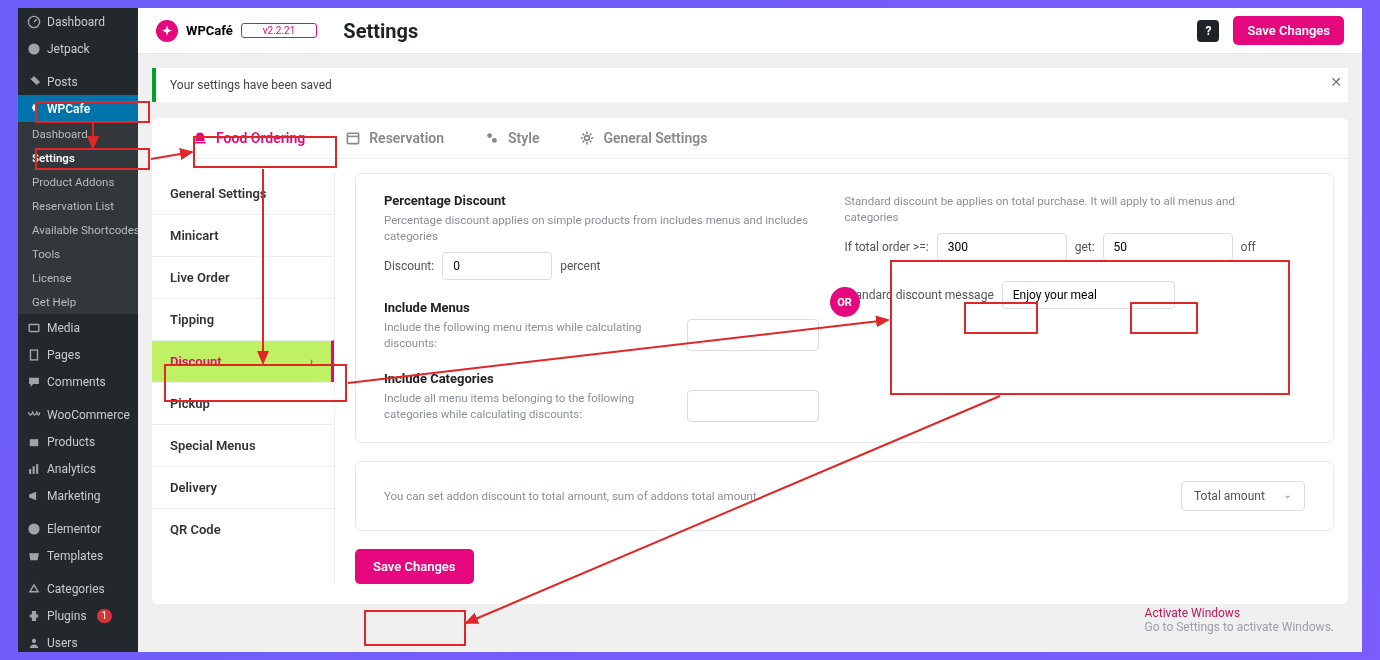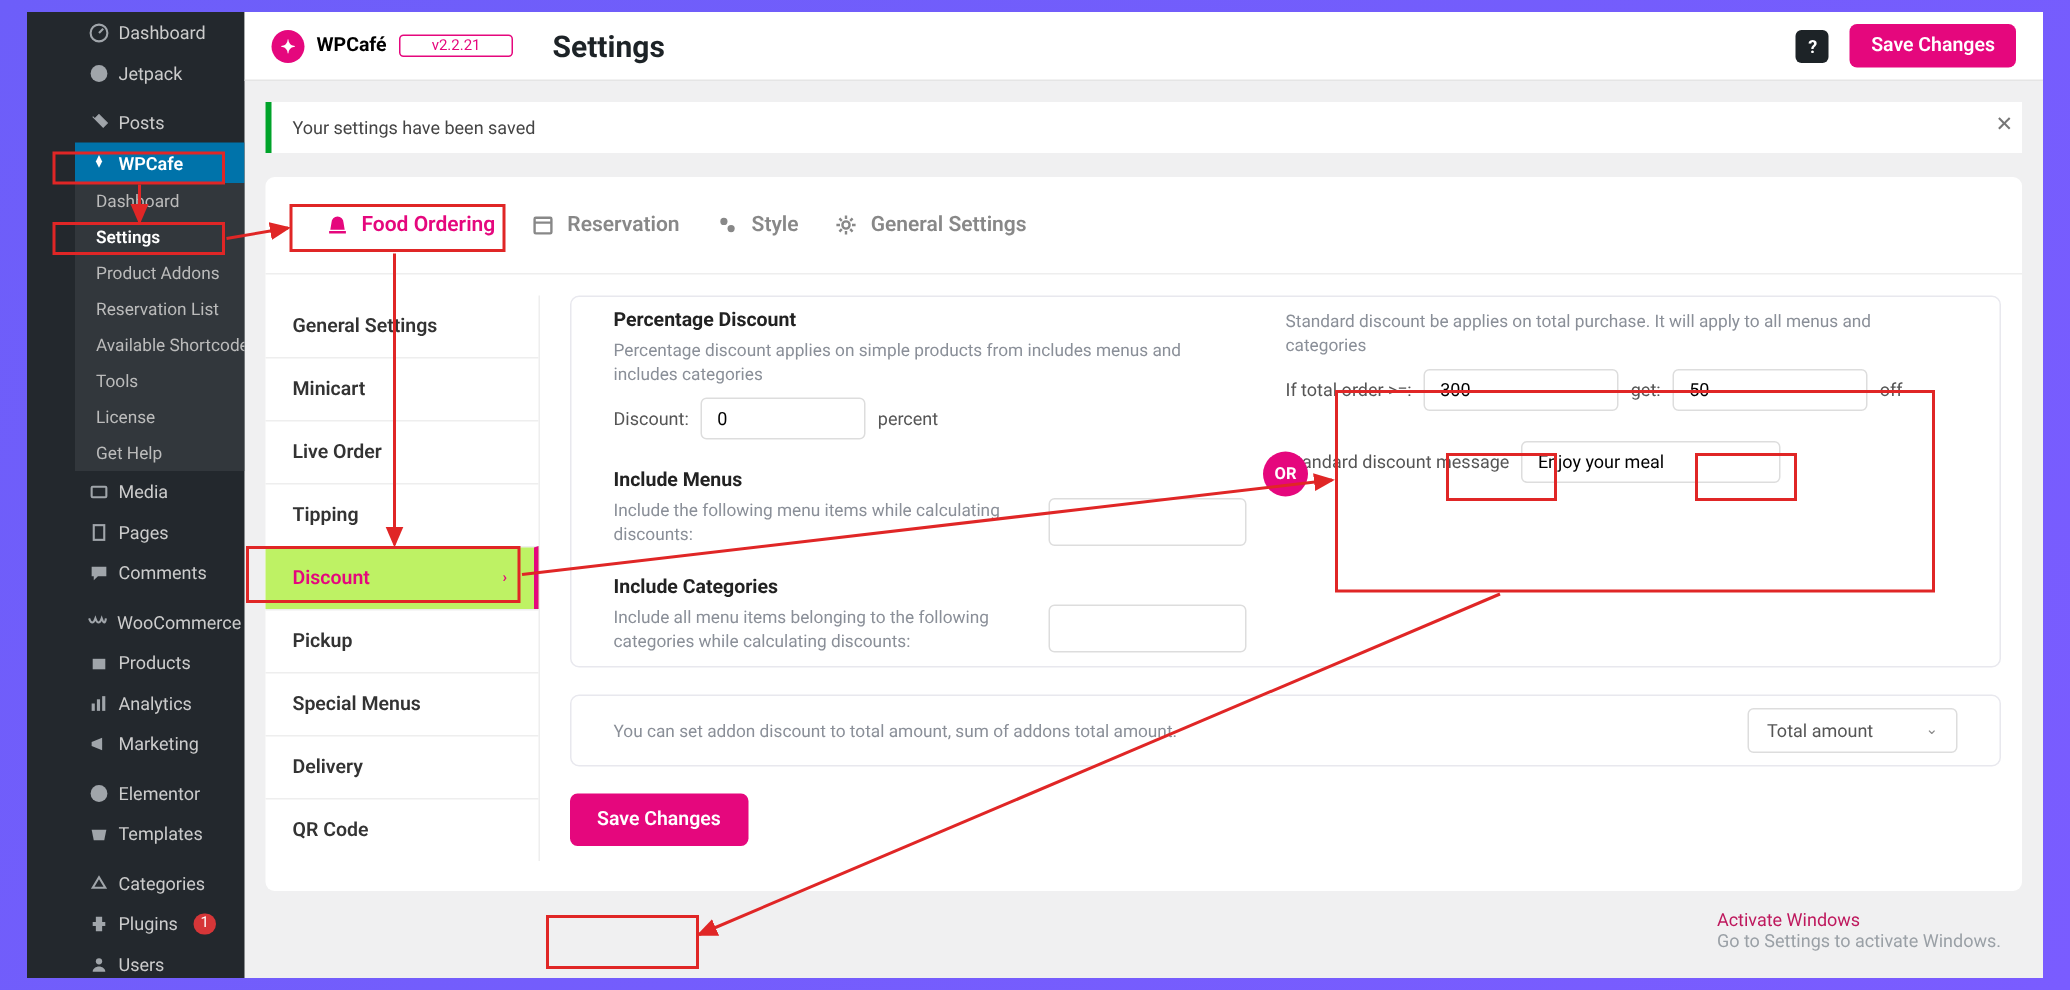--- a/index.html
+++ b/index.html
@@ -1,20 +1,20 @@
 <!DOCTYPE html>
 <html><head>
 <meta charset="utf-8">
 <style>
 * { margin:0; padding:0; box-sizing:border-box; font-family:-apple-system,BlinkMacSystemFont,"Segoe UI",Roboto,sans-serif; }
 body { background:linear-gradient(135deg,#6d5ef9 0%,#7a5cff 100%); width:1380px; height:660px; overflow:hidden; padding:8px 18px; }
 .frame { width:100%; height:100%; background:#f0f0f1; display:flex; position:relative; }
 
 
-.wp-sidebar { width:145px; background:#23282d; color:#eee; font-size:12px; overflow:hidden;padding-left:32px; }
+.wp-sidebar { width:120px; background:#23282d; color:#eee; font-size:12px; overflow:hidden; }
 .wp-sidebar .mi { display:flex; align-items:center; padding:6px 8px; cursor:pointer; color:#ccc; gap:6px; white-space:nowrap; }
 .wp-sidebar .mi.current { background:#0073aa; color:#fff; font-weight:600; }
 .wp-sidebar .sub { background:#32373c; }
 .wp-sidebar .sub .mi { padding:5px 8px 5px 14px; font-size:11.5px; color:#bbb; }
 .wp-sidebar .sub .mi.bold { color:#fff; font-weight:600; }
 .wp-sidebar .sep { height:6px; }
 .mi .ic { width:15px; height:15px; display:inline-flex; align-items:center; justify-content:center; color:#a0a5aa; }
 .mi.current .ic { color:#fff; }
 .ic svg { width:14px; height:14px; fill:currentColor; }
 .badge-num { background:#d63638; color:#fff; border-radius:9px; font-size:10px; padding:0 5px; margin-left:4px; line-height:14px; }
@@ -29,48 +29,48 @@
 .page-title { font-size:20px; font-weight:700; color:#1d2327; margin-left:12px; }
 .topbar-spacer { flex:1; }
 .help-btn { width:22px; height:22px; background:#1d2327; color:#fff; border-radius:4px; display:flex; align-items:center; justify-content:center; font-size:12px; font-weight:bold; cursor:pointer; }
 .save-top { background:#e5077d; color:#fff; border:none; padding:7px 14px; border-radius:5px; font-size:13px; font-weight:600; cursor:pointer; }
 
 .body-pad { padding:14px 14px 0 14px; flex:1; overflow:auto; }
 .notice { background:#fff; border-left:4px solid #00a32a; padding:10px 14px; font-size:12px; color:#444; position:relative; margin-bottom:16px; }
 .notice .dismiss { position:absolute; right:6px; top:6px; color:#777; cursor:pointer; font-size:14px; }
 
 .content-card { background:#fff; border-radius:6px; }
-.main-tabs { display:flex; gap:24px; padding:24px 40px; border-bottom:1px solid #eee; }
+.main-tabs { display:flex; gap:40px; padding:12px 40px; border-bottom:1px solid #eee; }
 .main-tab { display:flex; align-items:center; gap:8px; font-size:14px; font-weight:600; color:#888; cursor:pointer; }
 .main-tab.active { color:#e5077d; }
 .main-tab .ic2 { width:16px; height:16px; fill:currentColor; }
 
 .tab-body { display:flex; gap:20px; padding:14px 14px 20px 0; }
 .side-tabs { width:183px; border-right:1px solid #eee; }
 .side-tab { padding:13px 18px; font-size:13px; font-weight:600; color:#333; cursor:pointer; display:flex; align-items:center; justify-content:space-between; }
 .side-tab + .side-tab { border-top:1px solid #eee; }
 .side-tab.active { background:#bef264; color:#e5077d; border-right:3px solid #e5077d; }
 .chev { font-size:10px; color:#e5077d; }
 
 .panel-wrap { flex:1; }
-.panel { background:#fff; border:1px solid #e8e8ee; border-radius:6px; padding:8px 28px; margin-bottom:18px; }
+.panel { background:#fff; border:1px solid #e8e8ee; border-radius:6px; padding:19px 28px; margin-bottom:18px; }
 .panel.split { display:flex; gap:0; position:relative; }
 .col { flex:1; padding-right:26px; }
 .or-badge { position:absolute; left:50%; top:48%; transform:translate(-50%,-50%); width:30px; height:30px; border-radius:50%; background:#e5077d; color:#fff; font-size:11px; font-weight:700; display:flex; align-items:center; justify-content:center; }
 
 .f-title { font-size:13px; font-weight:700; color:#222; margin-bottom:4px; }
 .f-desc { font-size:11.5px; color:#8a8f98; margin-bottom:8px; line-height:1.4; }
 .row-inline { display:flex; align-items:center; gap:8px; font-size:12px; color:#555; flex-wrap:wrap; }
 .row-inline input { border:1px solid #ddd; border-radius:4px; padding:6px 10px; font-size:12px; width:110px; }
 .input-wide { width:130px !important; }
 .empty-sel { border:1px solid #ddd; border-radius:4px; height:32px; width:132px; background:#fff; }
 
 .block { margin-bottom:20px; }
 
-.dropdown { border:1px solid #ddd; border-radius:4px; padding:7px 12px; font-size:12px; color:#555; display:flex; align-items:flex-start; justify-content:space-between; width:140px; cursor:pointer; background:#fff; }
+.dropdown { border:1px solid #ddd; border-radius:4px; padding:7px 12px; font-size:12px; color:#555; display:flex; align-items:flex-start; justify-content:space-between; width:124px; cursor:pointer; background:#fff; }
 .dropdown .dd-chev { font-size:10px; color:#888; }
 
 .panel-footer { display:flex; justify-content:flex-start; }
 .save-btn { background:#e5077d; color:#fff; border:none; padding:10px 18px; border-radius:5px; font-size:13px; font-weight:600; cursor:pointer; }
 
 .activate { position:absolute; right:28px; bottom:18px; color:#9aa0a6; font-size:12px; text-align:left; }
 .activate .t1 { font-size:12px; color:#be185d; }
 
 
 .anno { position:absolute; border:2px solid #e02626; pointer-events:none; z-index:50; }

